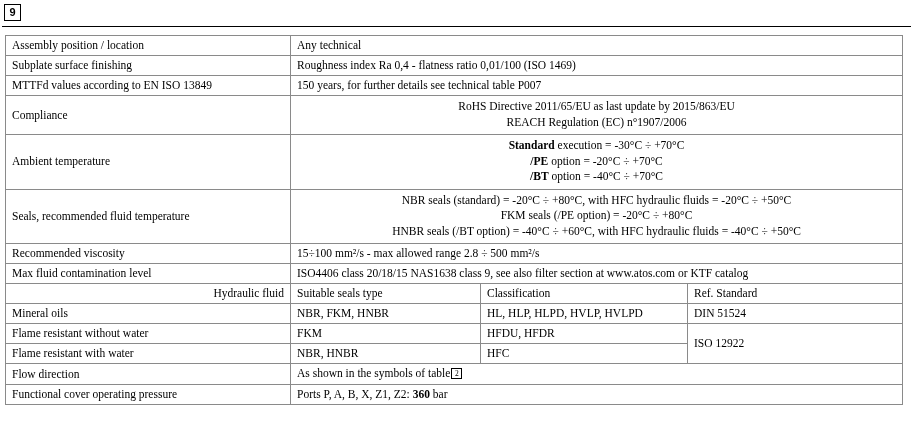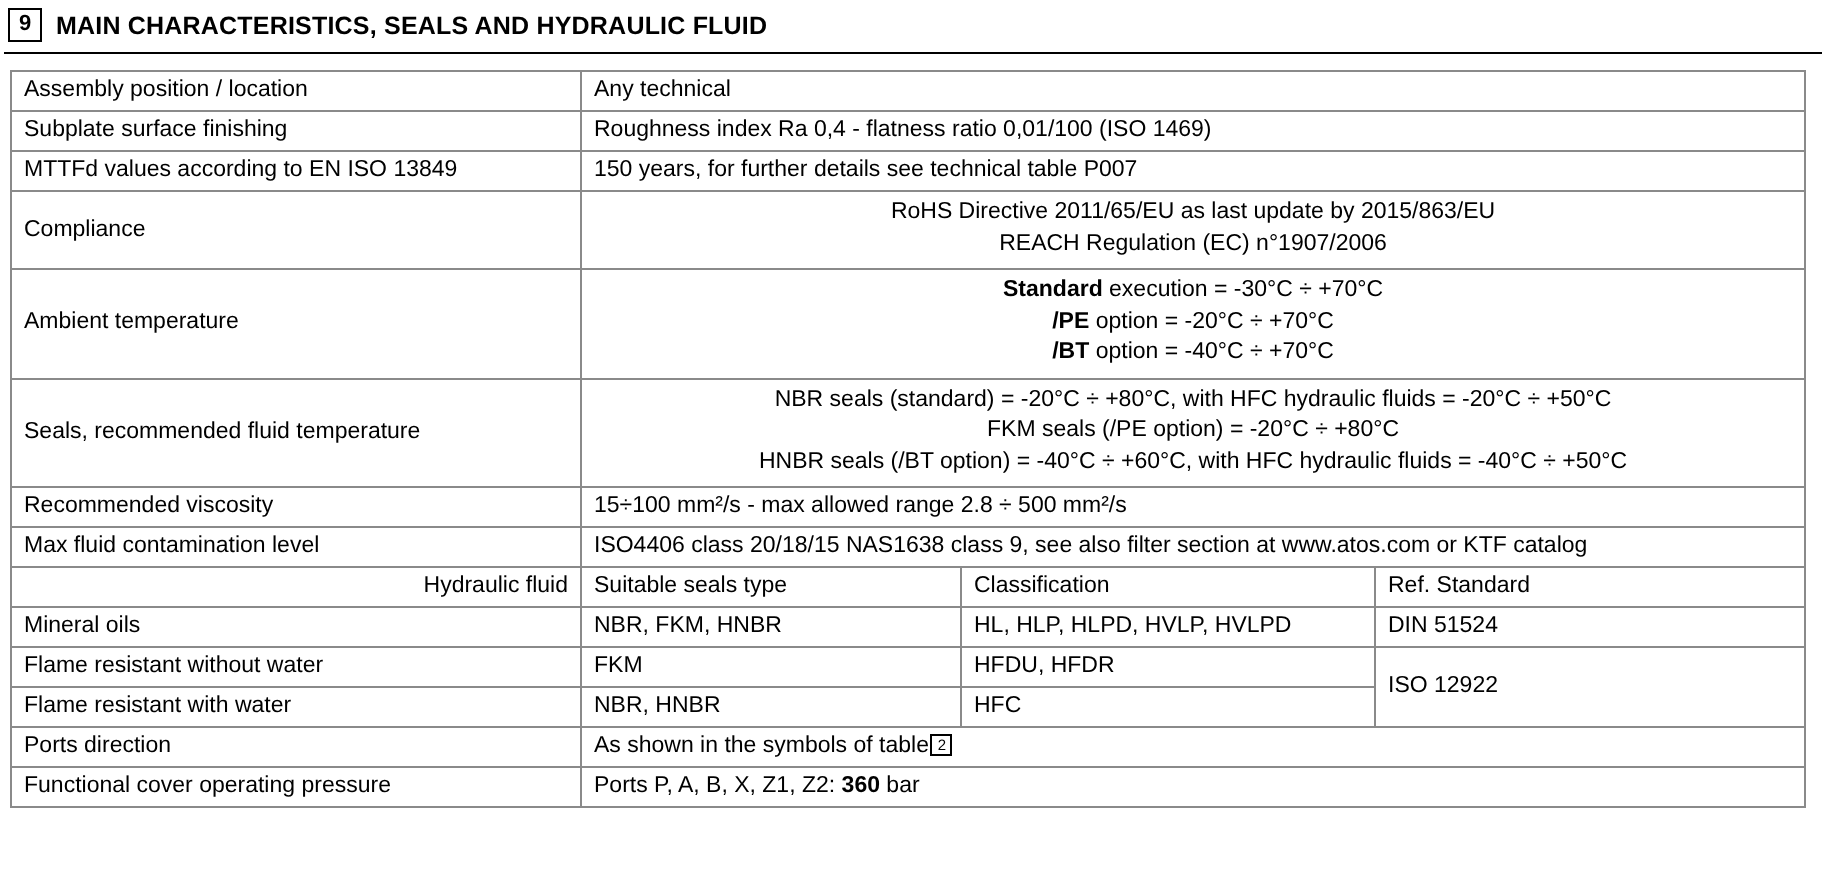--- a/index.html
+++ b/index.html
@@ -48,20 +48,21 @@
     border-bottom: 1.5px solid #000;
     margin: 0 2px 0 2px;
   }
 
   
   table.spec {
     border-collapse: collapse;
     width: 897px;
     margin: 8px 0 0 5px;
     table-layout: fixed;
+    font-family: Liberation Serif, serif;
   }
   table.spec td, table.spec th {
     border: 1px solid #8a8a8a;
     padding: 3px 6px 4px 6px;
     vertical-align: middle;
     font-size: 11.5px;
     font-weight: normal;
     text-align: left;
   }
   .label-col { width: 285px; }
@@ -83,21 +84,20 @@
     top: -1px;
   }
 </style>
 </head>
 <body>
 
 <div class="page">
 
   <div class="section-head">
     <div class="section-num">9</div>
-    <div class="section-title">MAIN CHARACTERISTICS, SEALS AND HYDRAULIC FLUID</div>
   </div>
   <div class="head-rule"></div>
 
   <table class="spec">
     <colgroup>
       <col style="width:285px">
       <col style="width:190px">
       <col style="width:207px">
       <col style="width:215px">
     </colgroup>
@@ -175,21 +175,21 @@
         <td class="center" rowspan="2">ISO 12922</td>
       </tr>
 
       <tr>
         <td class="label-col">Flame resistant with water</td>
         <td class="center">NBR, HNBR</td>
         <td class="center">HFC</td>
       </tr>
 
       <tr>
-        <td class="label-col">Ports direction</td>
+        <td class="label-col">Flow direction</td>
         <td colspan="3"><span>As shown in the symbols of table</span><span class="boxnum">2</span></td>
       </tr>
 
       <tr>
         <td class="label-col b">Functional cover operating pressure</td>
         <td colspan="3"><span id="fcp-pre">Ports P, A, B, X, Z1, Z2: </span><span class="b">360</span><span id="fcp-post"> bar</span></td>
       </tr>
     </tbody>
   </table>
 

